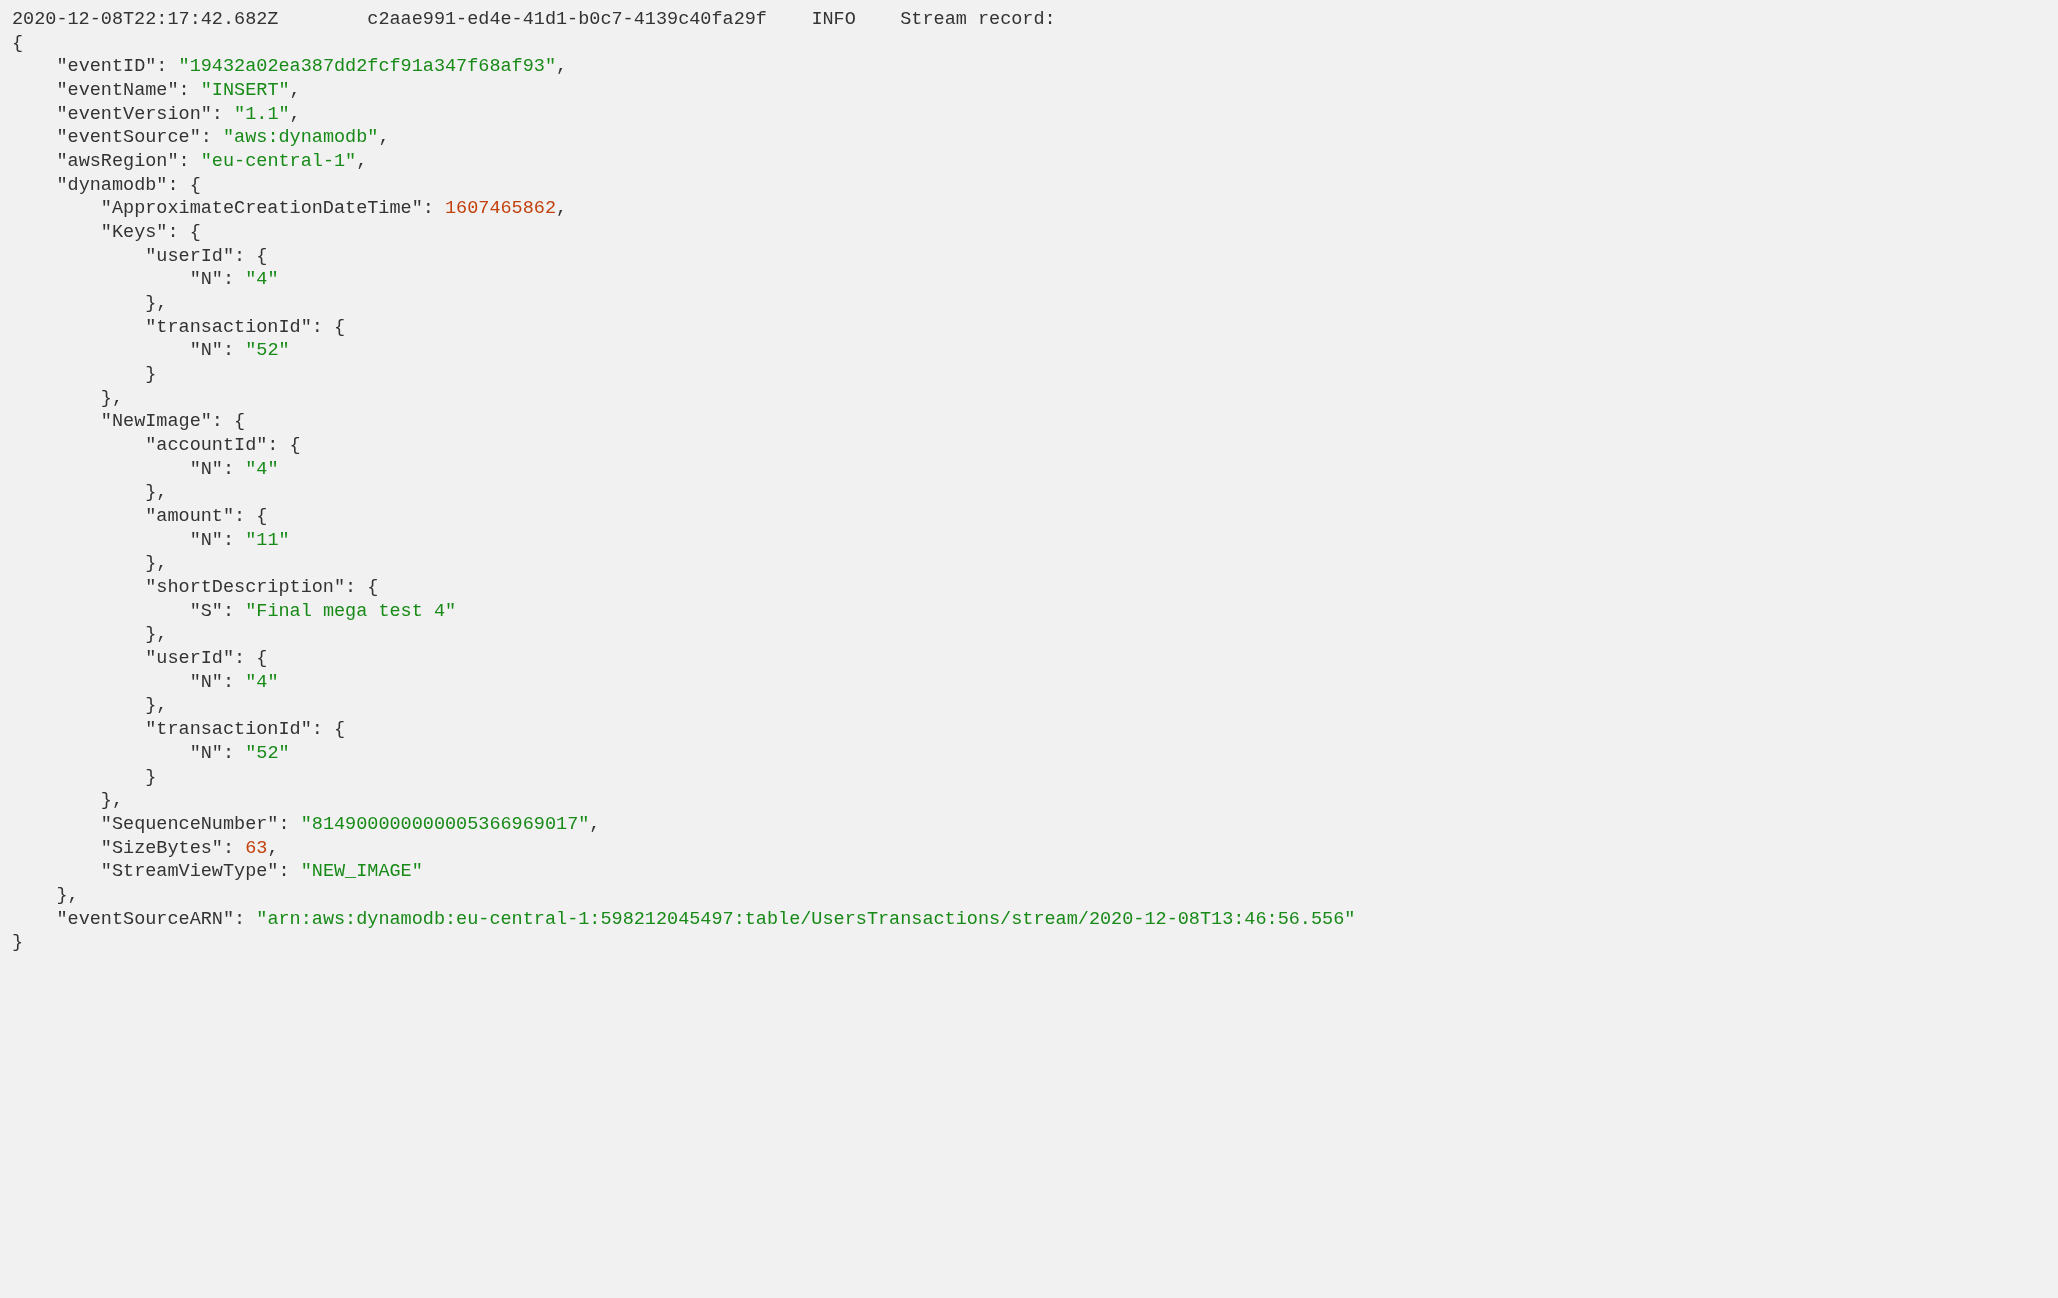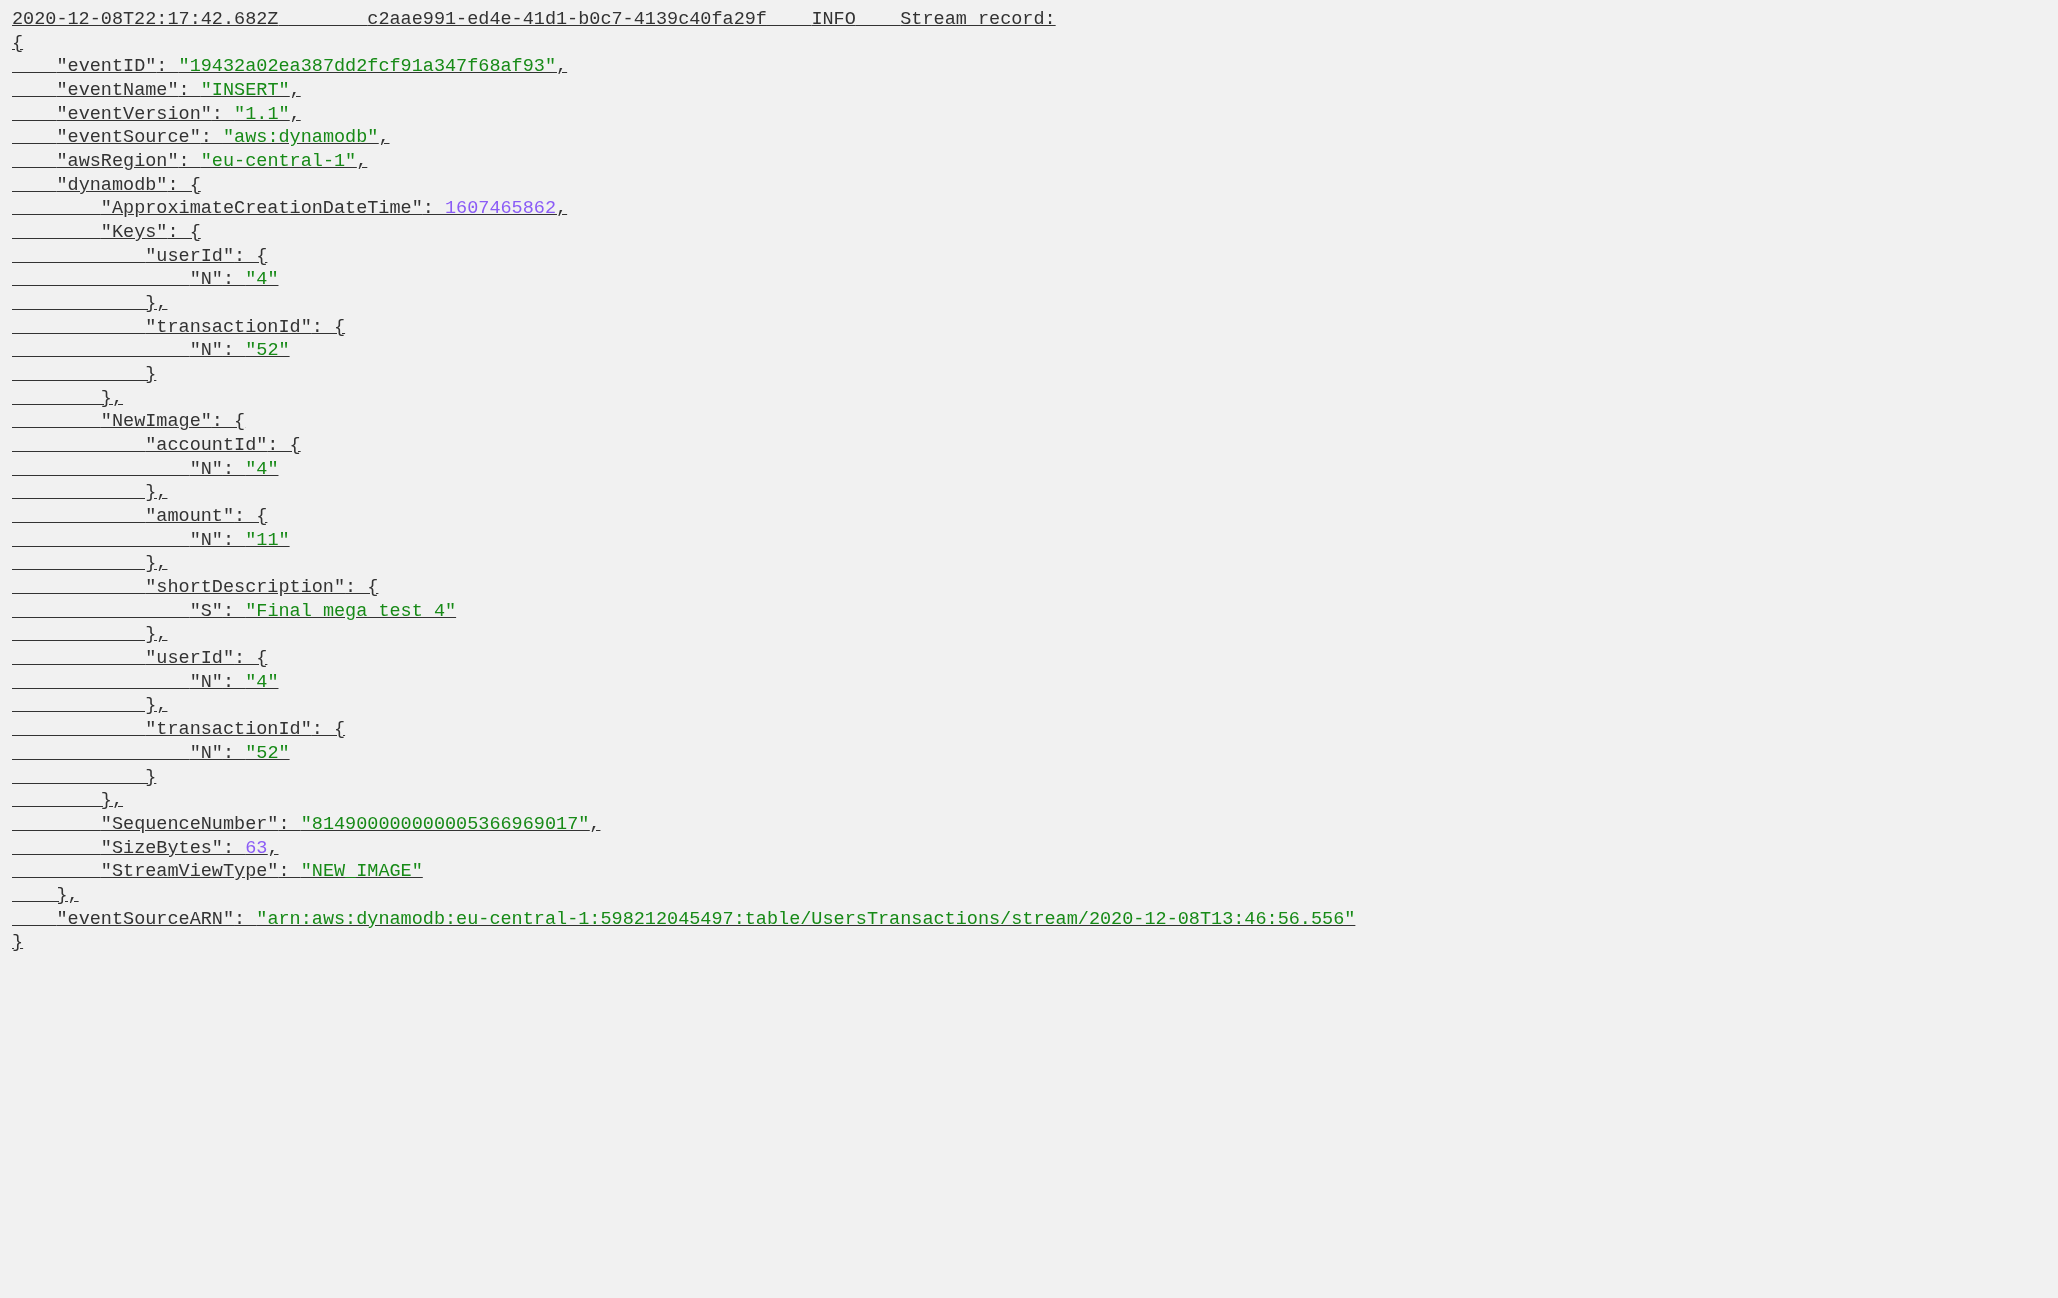--- a/index.html
+++ b/index.html
@@ -7,25 +7,24 @@
     padding: 0;
     background: #f1f1f1;
     font-family: "SFMono-Regular", Consolas, "Liberation Mono", Menlo, monospace;
     font-size: 18.5px;
     line-height: 1.28;
     color: #333;
   }
   .log-wrap {
     padding: 8px 12px 40px 12px;
     white-space: pre;
-    text-decoration: underline;
   }
   .base { color: #333; }
   .str  { color: #178a17; }
-  .num  { color: #8b5cf6; }
+  .num  { color: #c2410c; }
   .key  { color: #333; }
 </style>
 </head>
 <body>
 
 <div class="log-wrap"><span class="base"><span>2020-12-08T22:17:42.682Z</span>        <span>c2aae991-ed4e-41d1-b0c7-4139c40fa29f</span>    <span>INFO</span>    <span>Stream record:</span></span>
 <span id="json-body">{
     <span class="key">"eventID"</span>: <span class="str">"19432a02ea387dd2fcf91a347f68af93"</span>,
     <span class="key">"eventName"</span>: <span class="str">"INSERT"</span>,
     <span class="key">"eventVersion"</span>: <span class="str">"1.1"</span>,

